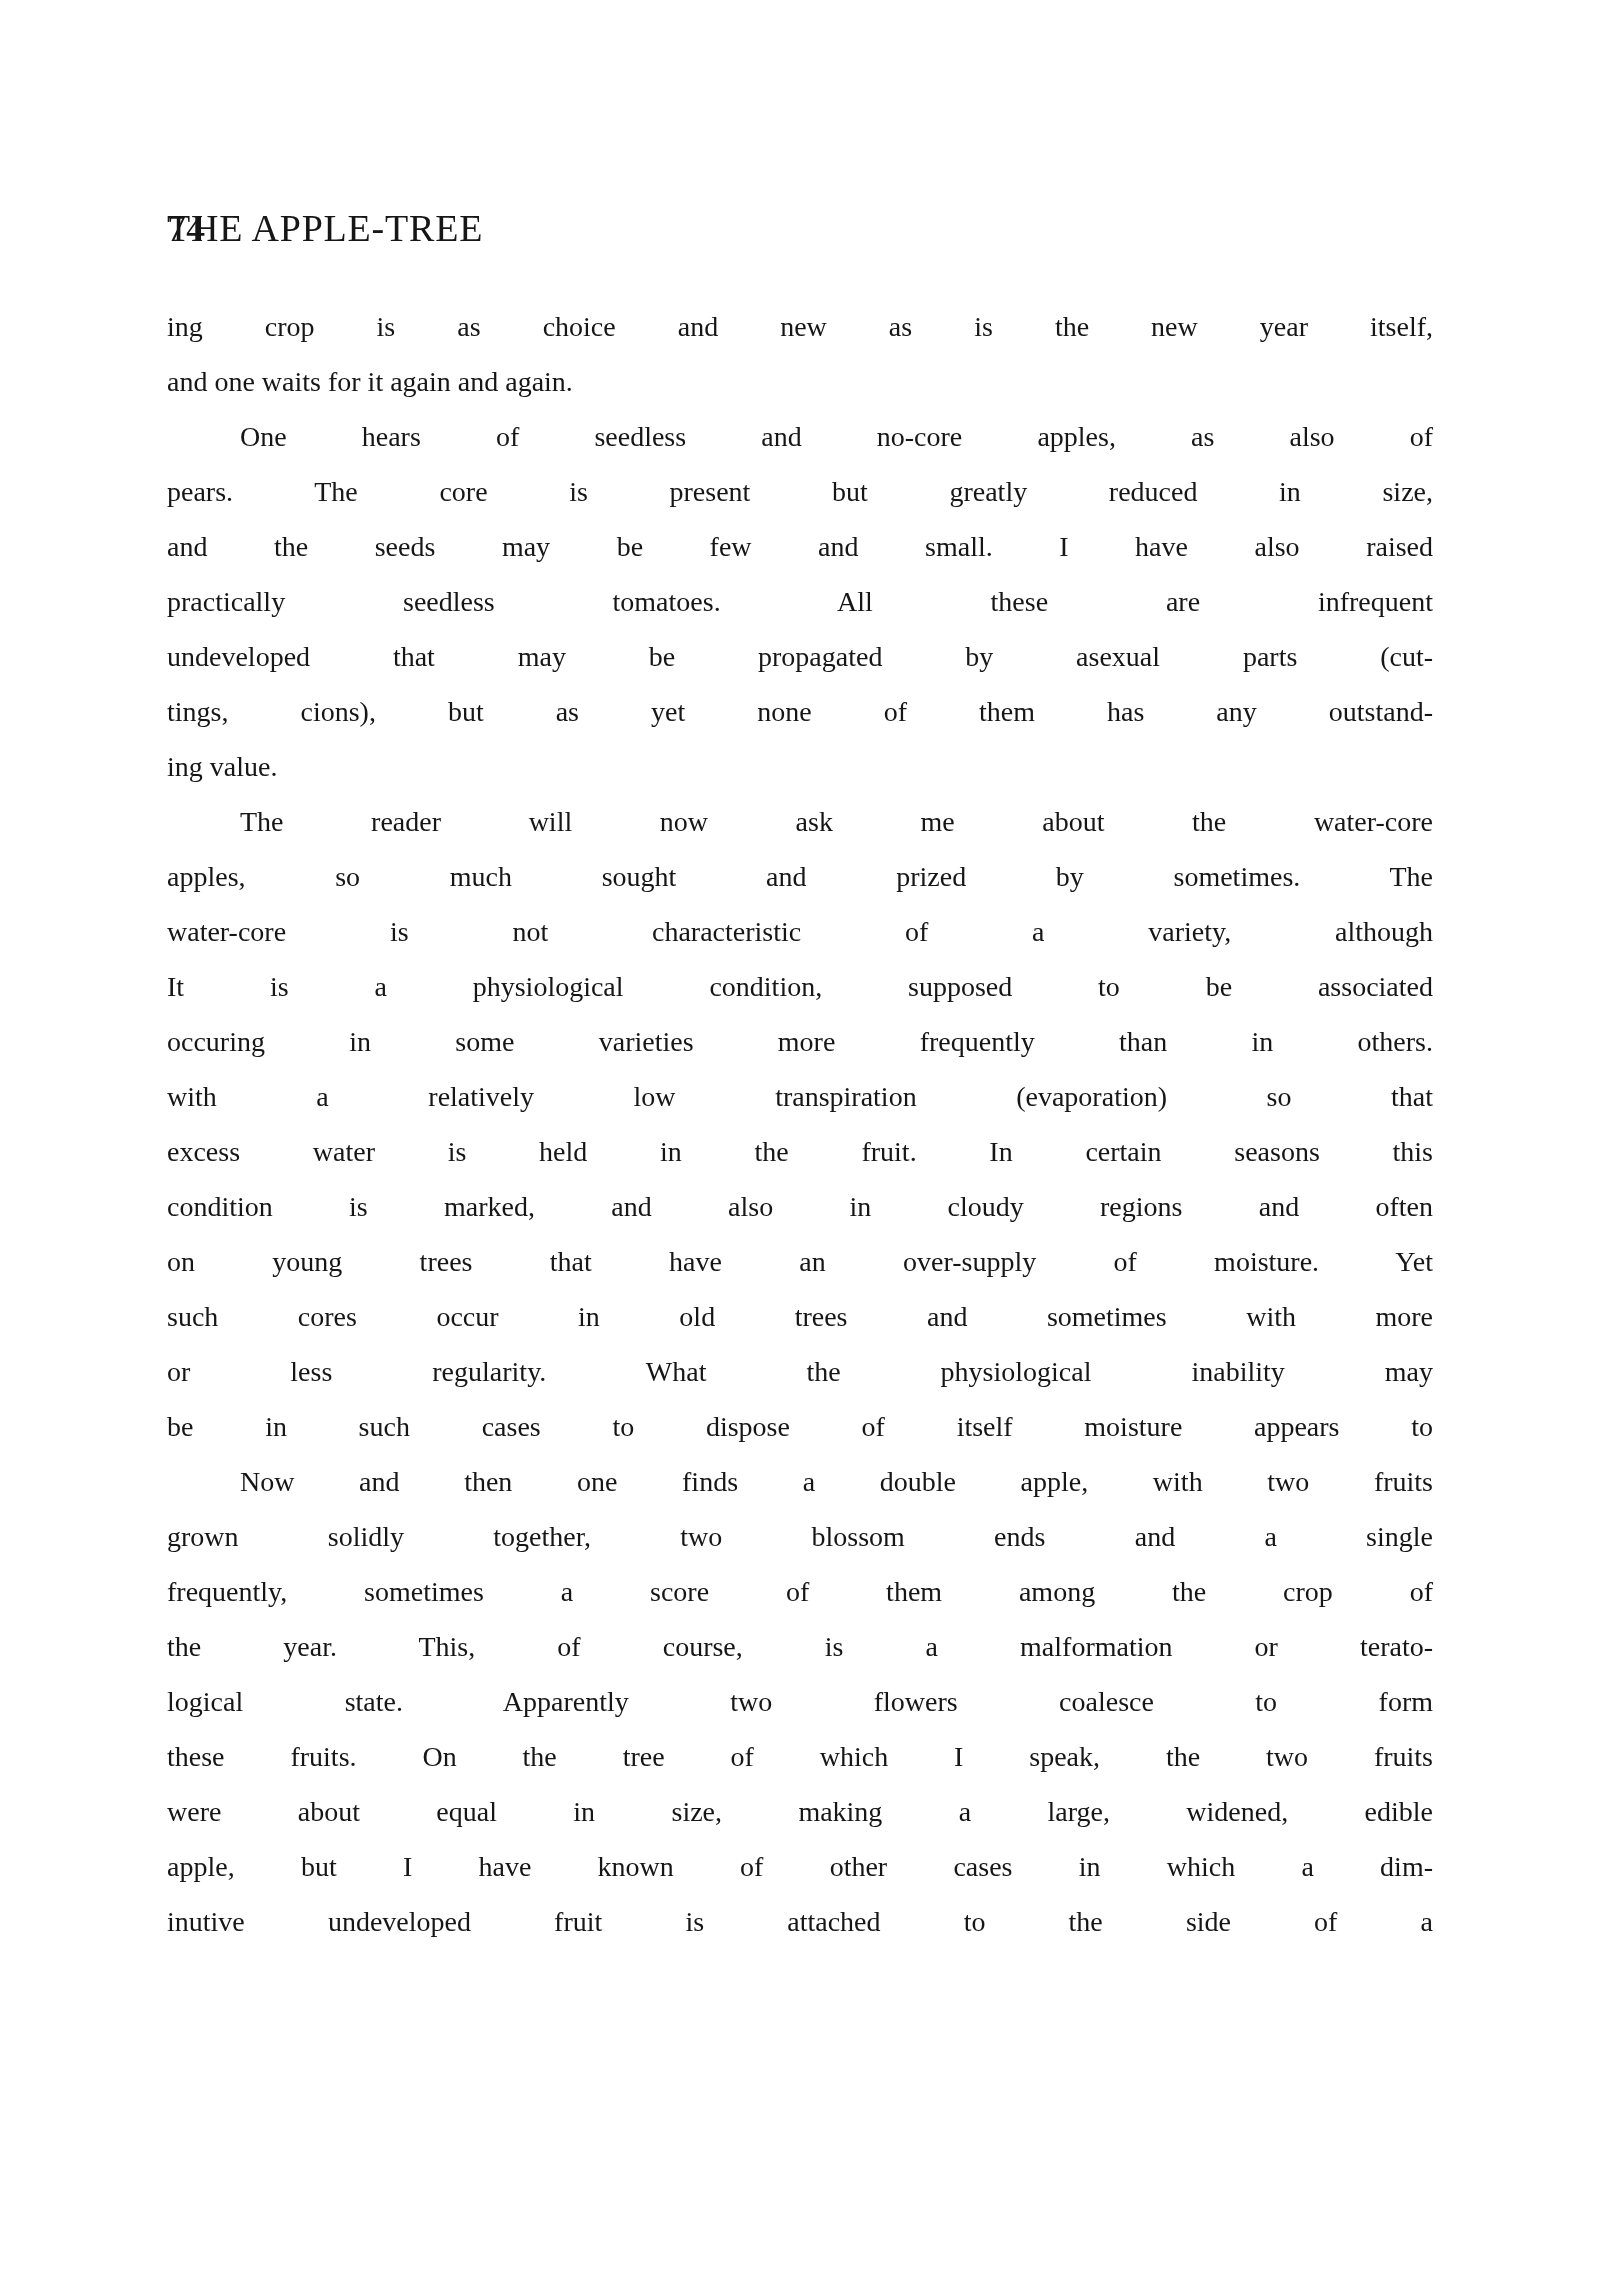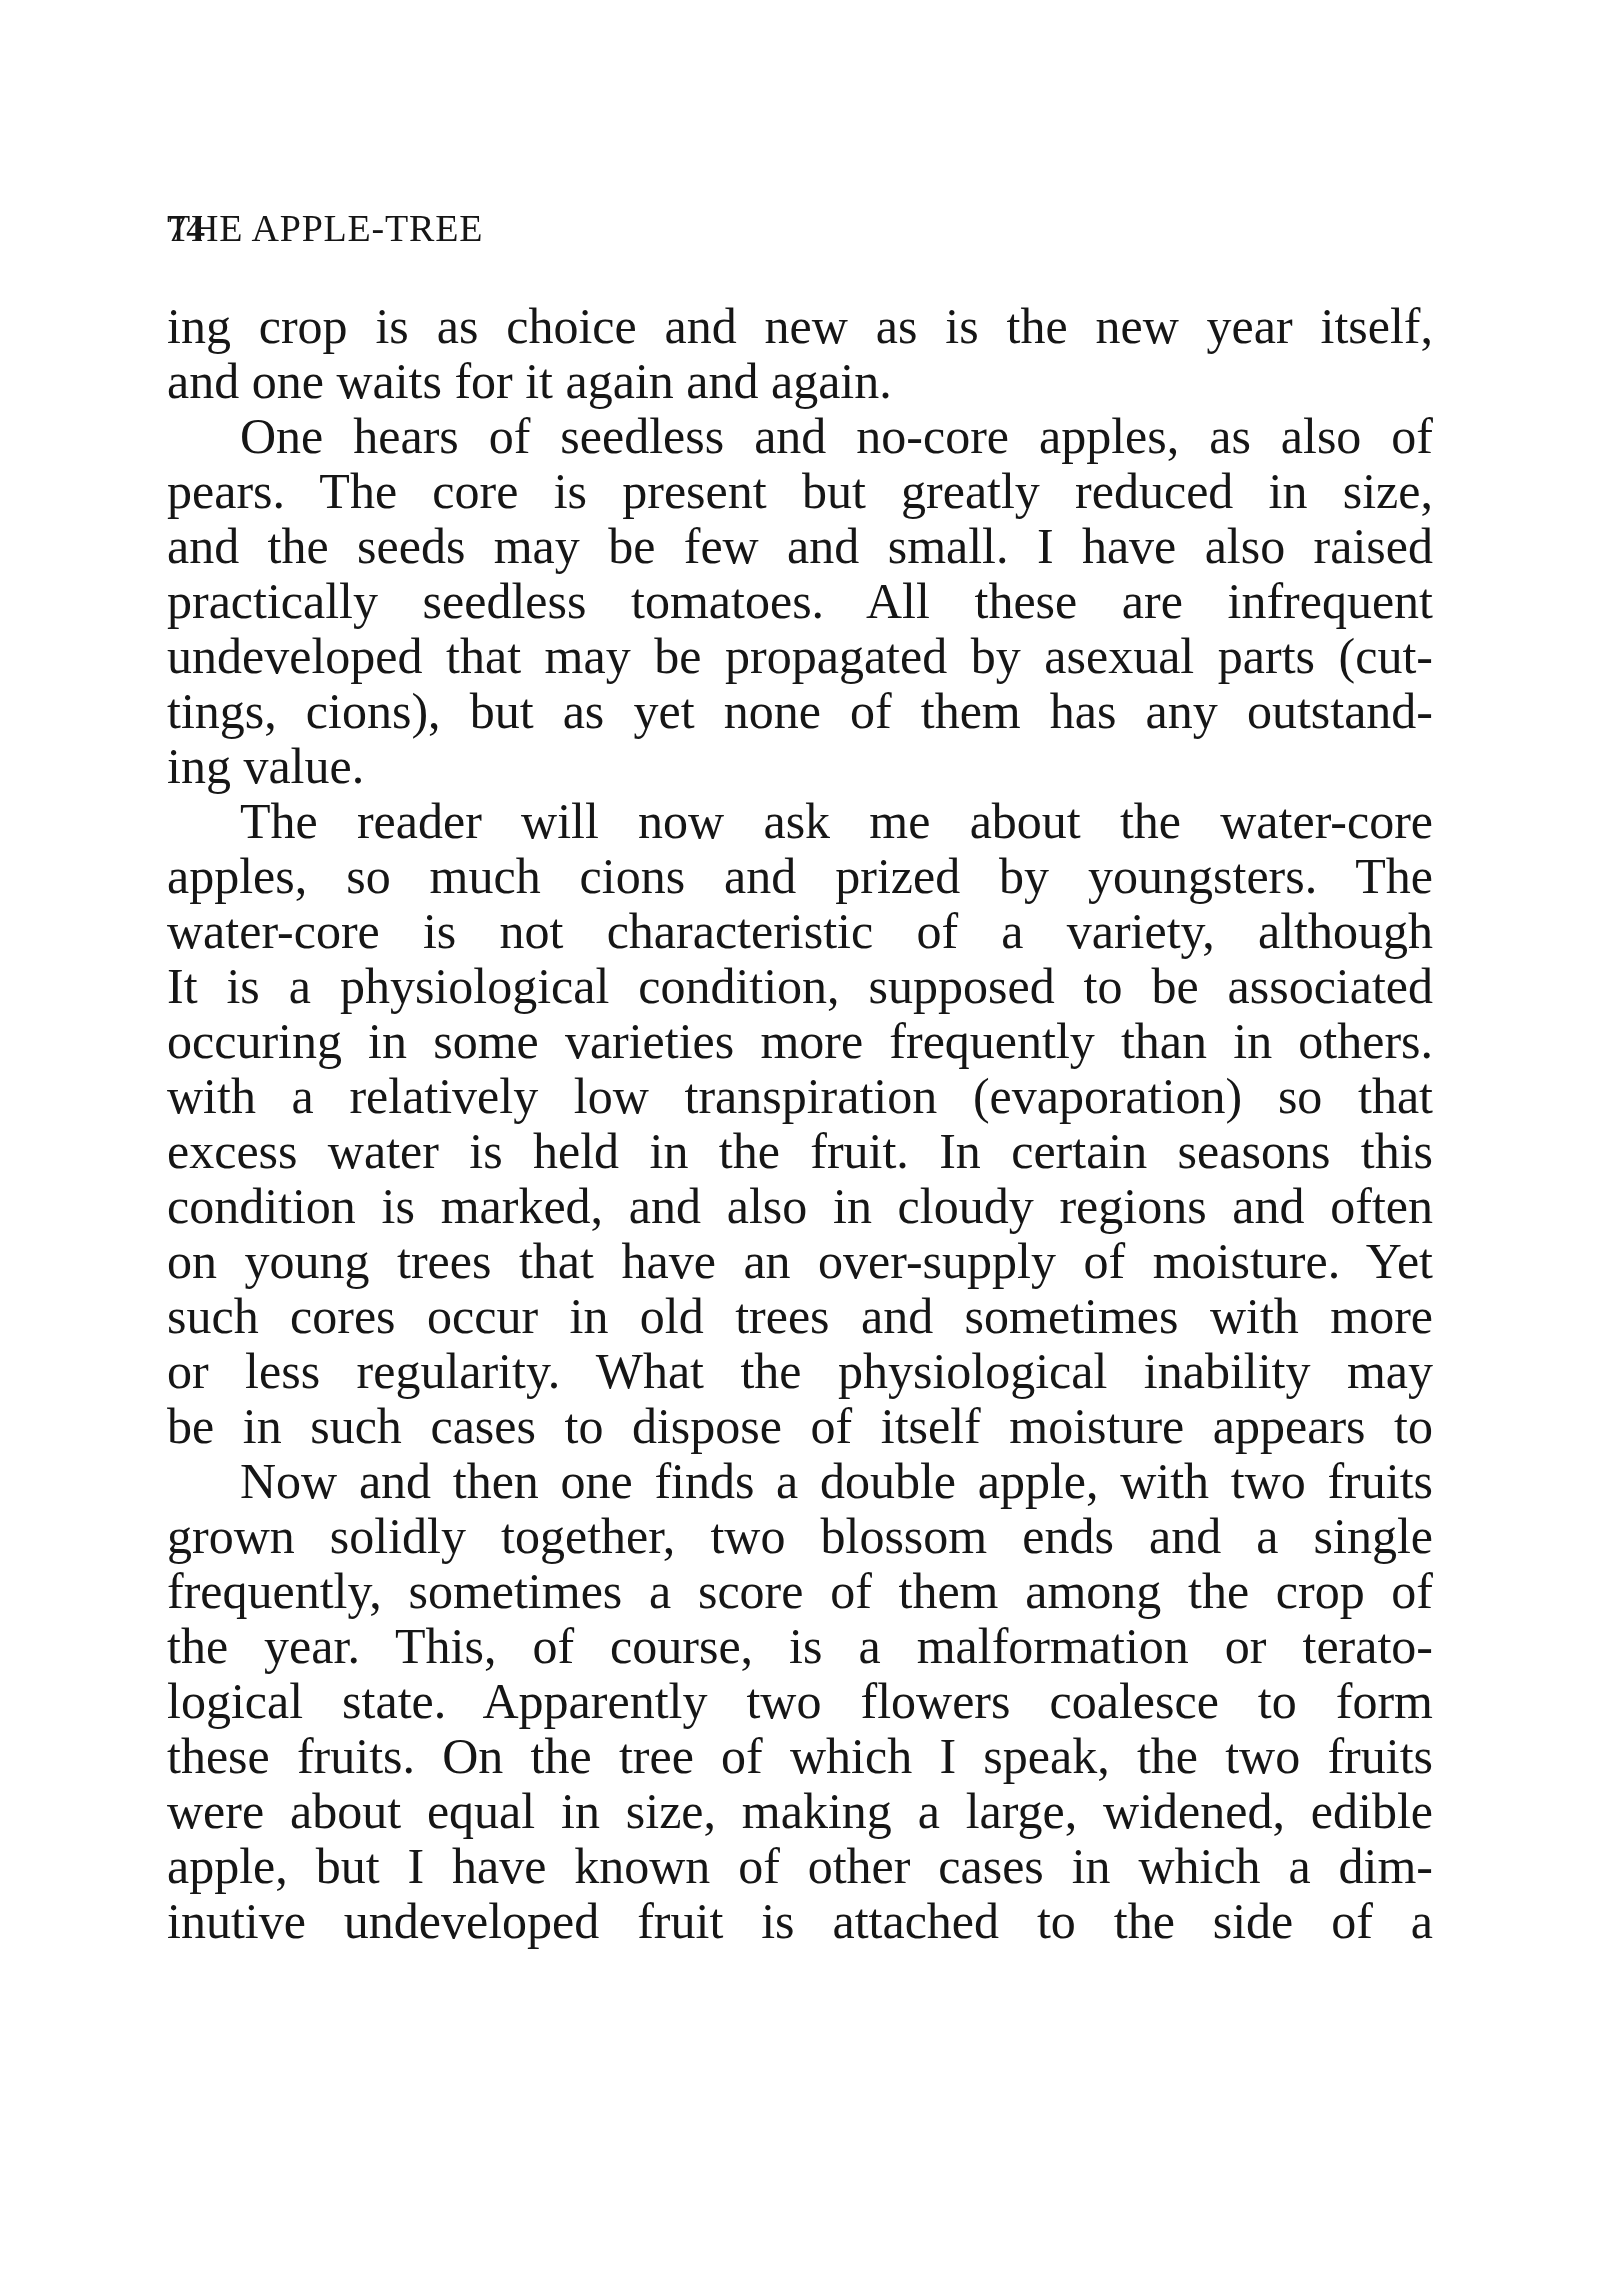--- a/index.html
+++ b/index.html
@@ -2,21 +2,21 @@
 <html style="font-size:13px"><head>
 <meta charset="utf-8">
 <style>
   html, body { margin: 0; padding: 0; background: #ffffff; }
   body { width: 1621px; height: 2273px; position: relative; overflow: hidden; }
   .page { position: absolute; left: 0; top: 0; width: 1327px; height: 2273px; background: #ffffff; color: #161616;
           font-family: "Liberation Serif", "DejaVu Serif", serif; }
   .header { position: absolute; left: 167px; top: 206px; width: 1262px; height: 49px; font-size: 38px; }
   .page-number { position: absolute; left: 0; top: 0; }
   .running-title { position: absolute; left: 0; right: 0; top: 0; letter-spacing: 0.8px; }
-  .body-text { position: absolute; left: 167px; top: 299px; width: 1266px; font-size: 50px; }
+  .body-text { position: absolute; left: 167px; top: 299px; width: 1266px; font-size: 28px; }
   .line { height: 55px; line-height: 55px; white-space: nowrap; text-align: justify; text-align-last: justify; overflow: visible; }
   .line.last { text-align-last: left; }
   .line.indent { padding-left: 73px; }
 </style>
 </head>
 <body>
 
 <div class="page">
   <div class="header">
     <span class="page-number">74</span>
@@ -32,21 +32,21 @@
         <div class="line indent">One hears of seedless and no-core apples, as also of</div>
         <div class="line">pears. The core is present but greatly reduced in size,</div>
         <div class="line">and the seeds may be few and small. I have also raised</div>
         <div class="line">practically seedless tomatoes. All these are infrequent</div>
         <div class="line">undeveloped that may be propagated by asexual parts (cut-</div>
         <div class="line">tings, cions), but as yet none of them has any outstand-</div>
         <div class="line last">ing value.</div>
       </div>
       <div>
         <div class="line indent">The reader will now ask me about the water-core</div>
-        <div class="line">apples, so much cions and prized by youngsters. The</div>
+        <div class="line">apples, so much sought and prized by sometimes. The</div>
         <div class="line">water-core is not characteristic of a variety, although</div>
         <div class="line">It is a physiological condition, supposed to be associated</div>
         <div class="line">occuring in some varieties more frequently than in others.</div>
         <div class="line">with a relatively low transpiration (evaporation) so that</div>
         <div class="line">excess water is held in the fruit. In certain seasons this</div>
         <div class="line">condition is marked, and also in cloudy regions and often</div>
         <div class="line">on young trees that have an over-supply of moisture. Yet</div>
         <div class="line">such cores occur in old trees and sometimes with more</div>
         <div class="line">or less regularity. What the physiological inability may</div>
         <div class="line">be in such cases to dispose of itself moisture appears to</div>

